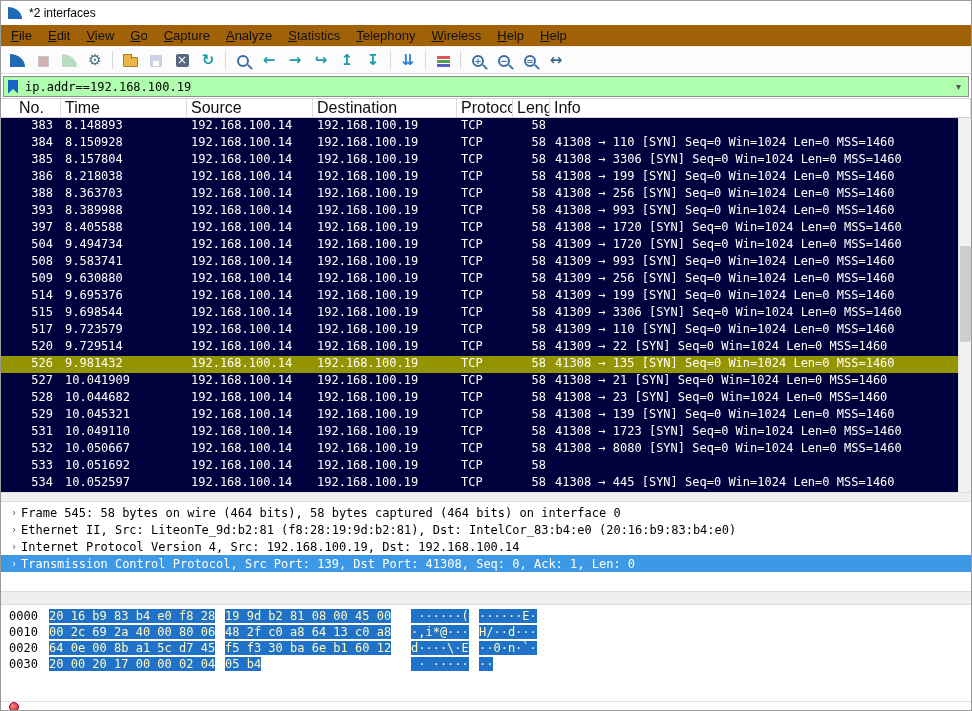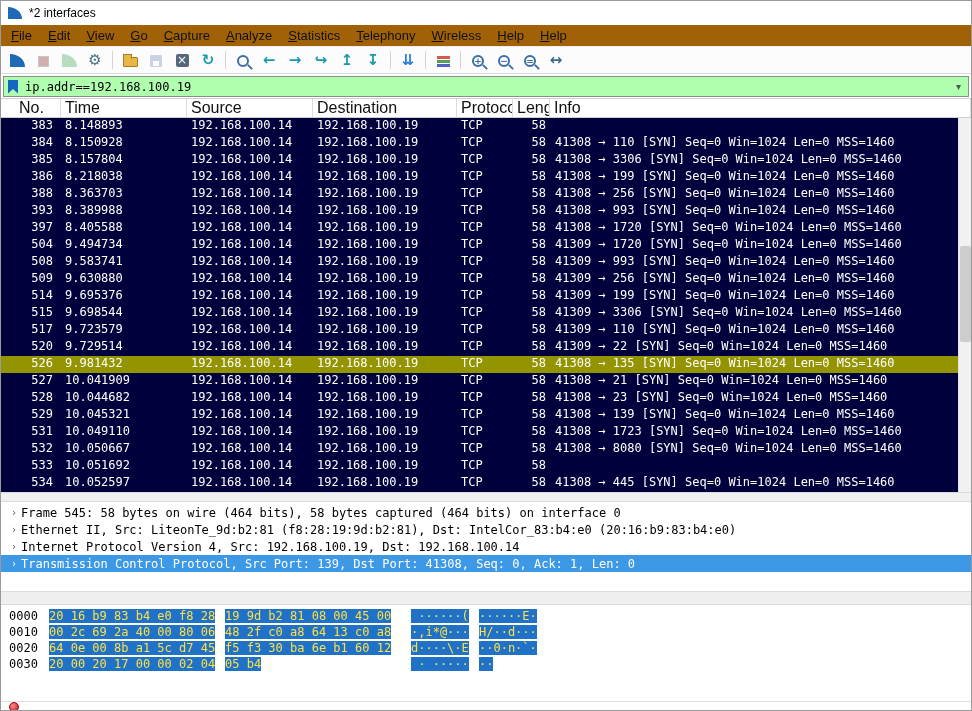--- a/index.html
+++ b/index.html
@@ -102,21 +102,21 @@
   
   .hexpane{height:96px;background:#fff;padding-top:4px;flex:0 0 auto;overflow:hidden}
   .hrow{position:relative;height:16px;line-height:16px;
         font:12px "DejaVu Sans Mono","Liberation Mono",monospace;white-space:pre}
   .hrow span{position:absolute;top:0}
   .hoff{left:8px;color:#000}
   .hx1{left:48px}
   .hx2{left:224px}
   .ha1{left:410px}
   .ha2{left:478px}
-  .hx1,.hx2,.ha1,.ha2{background:var(--hex-sel);color:#fde047}
+  .hx1,.hx2,.ha1,.ha2{background:var(--hex-sel);color:#fef9c3}
 
   
   .statusbar{flex:1 1 auto;border-top:1px solid #e0e0e0;display:flex;align-items:center;padding-left:8px;background:#fff}
   .expert-dot{width:10px;height:10px;border-radius:50%;background:radial-gradient(circle at 35% 35%,#ff8a8a,#c01818);border:1px solid #902;display:inline-block}
 </style>
 </head>
 <body>
 
 <div class="window">
 

